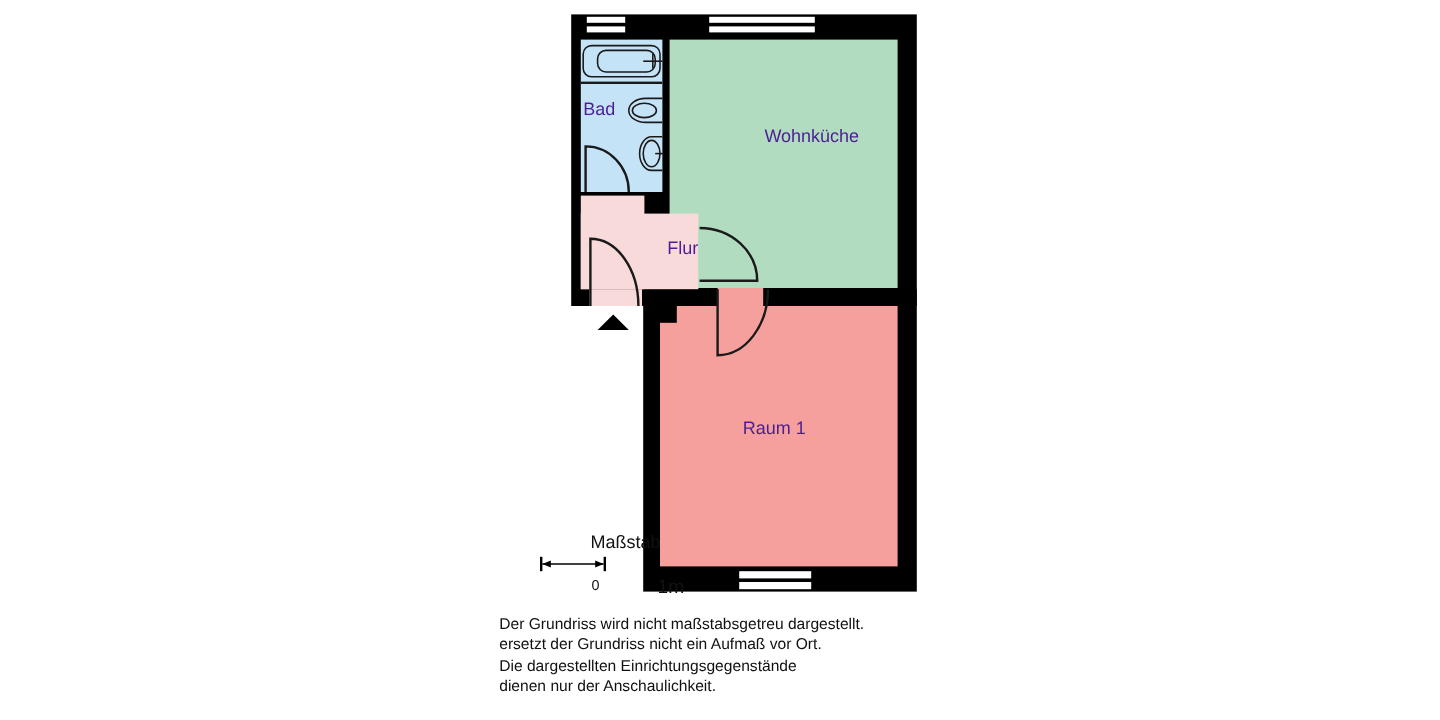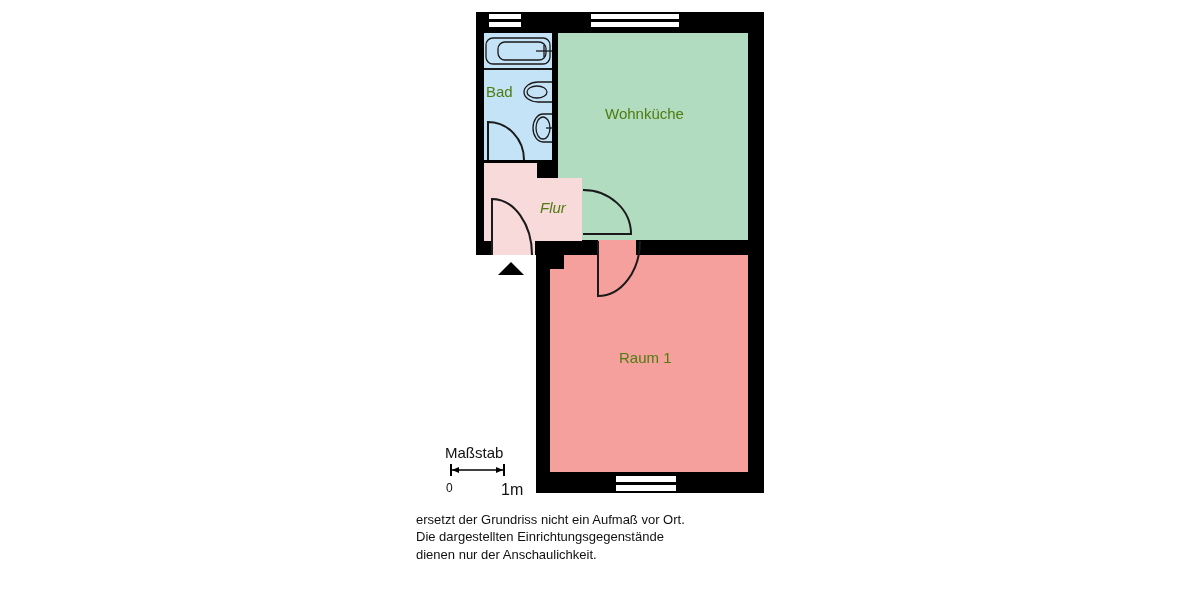--- a/index.html
+++ b/index.html
@@ -1,21 +1,21 @@
 <!DOCTYPE html>
 <html><head>
 <meta charset="utf-8">
 <style>
   html, body { margin: 0; padding: 0; background: #ffffff; }
   body { width: 1200px; height: 600px; position: relative; overflow: hidden;
          font-family: "Liberation Sans", sans-serif; color: #111; }
-  .abs { position: absolute; }
+  .abs { position: absolute; margin-left: 47px; }
   .wall { background: #000; position: absolute; }
   .room { position: absolute; }
-  .label { position: absolute; font-size: 15px; color: #4d7c0f; white-space: nowrap; }
+  .label { position: absolute; font-size: 15px; color: #4c1d95; white-space: nowrap; }
   .window { position: absolute; background: #fff; }
   .notes { position: absolute; left: 416px; top: 511px; font-size: 13px; line-height: 17.3px; color: #111; }
   .notes div { white-space: nowrap; }
   svg { position: absolute; left: 0; top: 0; overflow: visible; }
 </style>
 </head>
 <body>
 
 <div>
 
@@ -84,26 +84,27 @@
     <g stroke="#000" fill="#000">
       <line x1="451" y1="464" x2="451" y2="476" stroke-width="2"></line>
       <line x1="504" y1="464" x2="504" y2="476" stroke-width="2"></line>
       <line x1="452" y1="470" x2="503" y2="470" stroke-width="1.3"></line>
       <polygon points="452,470 459,467 459,473" stroke="none"></polygon>
       <polygon points="503,470 496,467 496,473" stroke="none"></polygon>
     </g>
   </svg>
 
   <div class="label" style="left:486px; top:83px;">Bad</div>
-  <div class="label" style="left:605px; top:105px;">Wohnküche</div>
-  <div class="label" style="left:540px; top:199px;font-style:italic;">Flur</div>
+  <div class="label" style="left:637px; top:105px;">Wohnküche</div>
+  <div class="label" style="left:556px; top:199px;">Flur</div>
   <div class="label" style="left:619px; top:349px;text-align:right;">Raum 1</div>
 </div>
 
 <div class="abs" style="left:445px; top:444px; font-size:15px;">Maßstab</div>
 <div class="abs" style="left:446px; top:481px; font-size:12px;">0</div>
 <div class="abs" style="left:501px; top:481px; font-size:16px;">1m</div>
 
 <div class="notes">
+  <div>Der Grundriss wird nicht maßstabsgetreu dargestellt.</div>
   <div>ersetzt der Grundriss nicht ein Aufmaß vor Ort.</div>
   <div>Die dargestellten Einrichtungsgegenstände</div>
   <div>dienen nur der Anschaulichkeit.</div>
 </div>
 
 </body></html>

